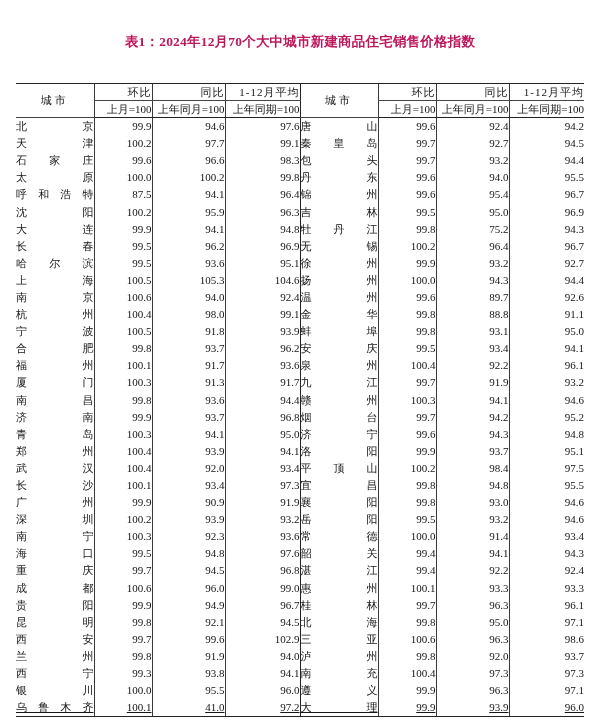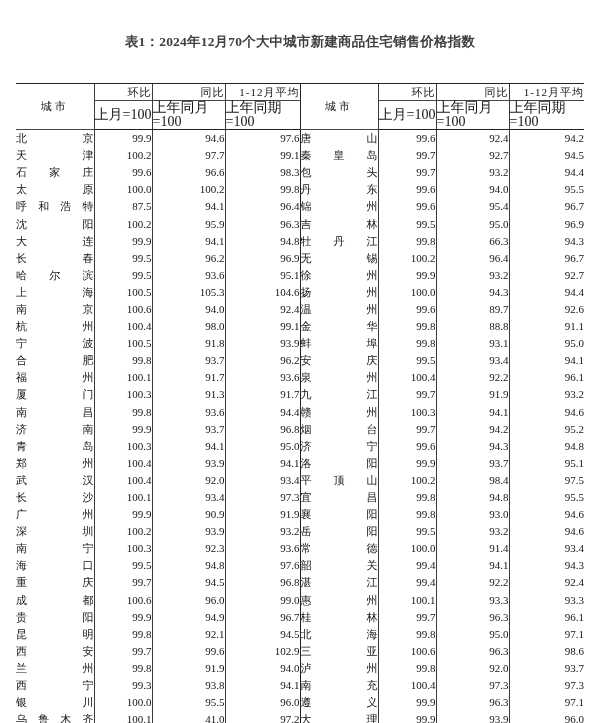--- a/index.html
+++ b/index.html
@@ -20,21 +20,21 @@
     height: 723px;
     box-sizing: border-box;
   }
   #title {
     text-align: center;
     font-weight: bold;
     font-size: 13.5px;
     letter-spacing: 0.2px;
     padding-top: 33px;
     padding-bottom: 0;
-    color: #404040;
+    color: #be185d;
     font-family: "Liberation Serif", "DejaVu Serif", serif;
   }
   #table-wrap {
     margin: 8px auto;
     width: 568px;
     padding-top: 24px;
   }
   table.idx {
     border-collapse: collapse;
     width: 568px;
@@ -73,22 +73,22 @@
     letter-spacing: 3px;
     padding-left: 3px;
   }
   th.metric-h {
     text-align: right;
     font-size: 11px;
     letter-spacing: 1px;
     height: 16px;
   }
   th.base-h {
-    text-align: left;
-    font-size: 14px;
+    text-align: right;
+    font-size: 11px;
     letter-spacing: 0px;
     height: 16px;
   }
   td.city {
     height: 17.1px;
     font-size: 11px;
     padding-left: 14px;
     padding-right: 10px;
     text-align: justify;
     text-align-last: justify;
@@ -208,21 +208,21 @@
             <td class="num vsep-l">95.0</td>
             <td class="num vsep-l">96.9</td>
           </tr>
           <tr class="body-row">
             <td class="city">大连</td>
             <td class="num vsep-l">99.9</td>
             <td class="num vsep-l">94.1</td>
             <td class="num vsep-l">94.8</td>
             <td class="city blockdiv-l">牡丹江</td>
             <td class="num vsep-l">99.8</td>
-            <td class="num vsep-l">66.3</td>
+            <td class="num vsep-l">75.2</td>
             <td class="num vsep-l">94.3</td>
           </tr>
           <tr class="body-row">
             <td class="city">长春</td>
             <td class="num vsep-l">99.5</td>
             <td class="num vsep-l">96.2</td>
             <td class="num vsep-l">96.9</td>
             <td class="city blockdiv-l">无锡</td>
             <td class="num vsep-l">100.2</td>
             <td class="num vsep-l">96.4</td>

